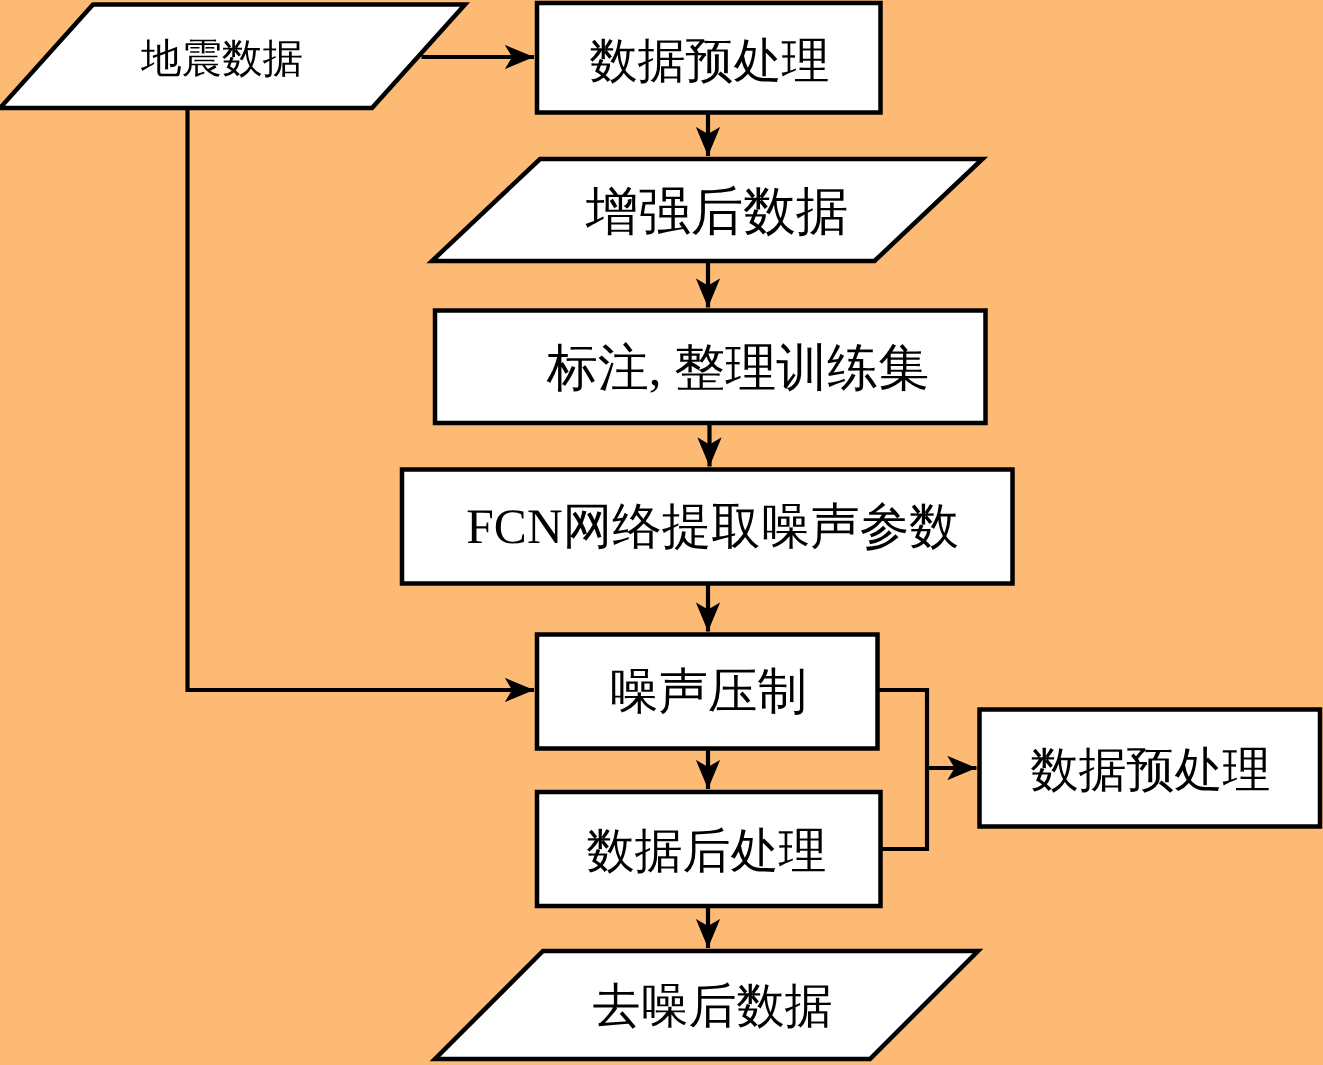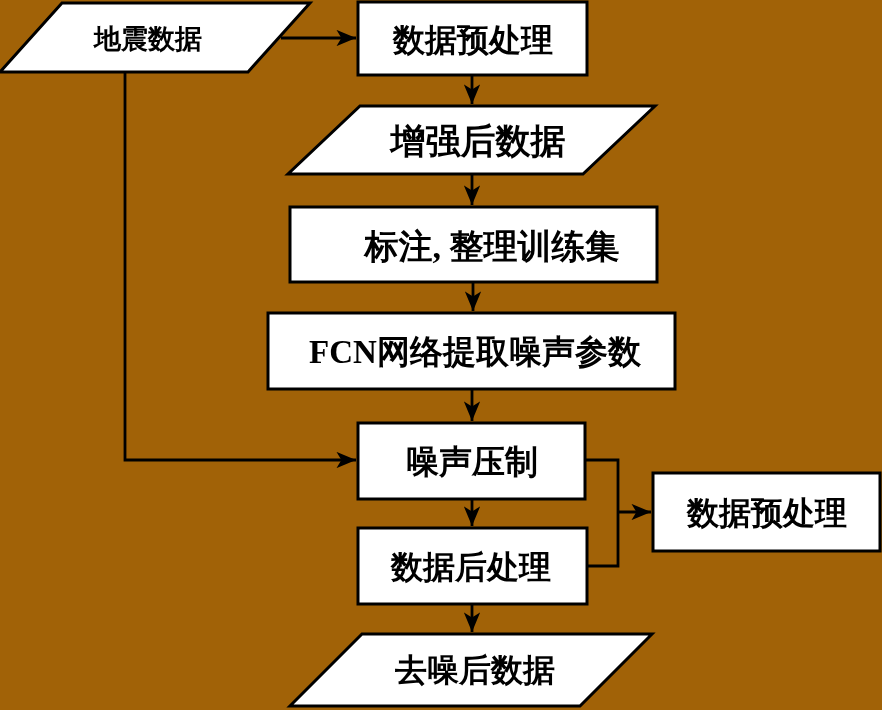--- a/index.html
+++ b/index.html
@@ -4,23 +4,22 @@
 <style>
   html, body {
     margin: 0;
     padding: 0;
     background: #ffffff;
   }
   .stage {
     position: relative;
     width: 882px;
     height: 710px;
-    background: #a16207;
+    background: #fdba74;
     overflow: hidden;
-    font-weight: bold;
   }
   svg text {
     font-family: "Liberation Serif", "DejaVu Serif", serif;
     fill: #000000;
   }
   .shape {
     fill: #ffffff;
     stroke: #000000;
     stroke-width: 3;
   }

